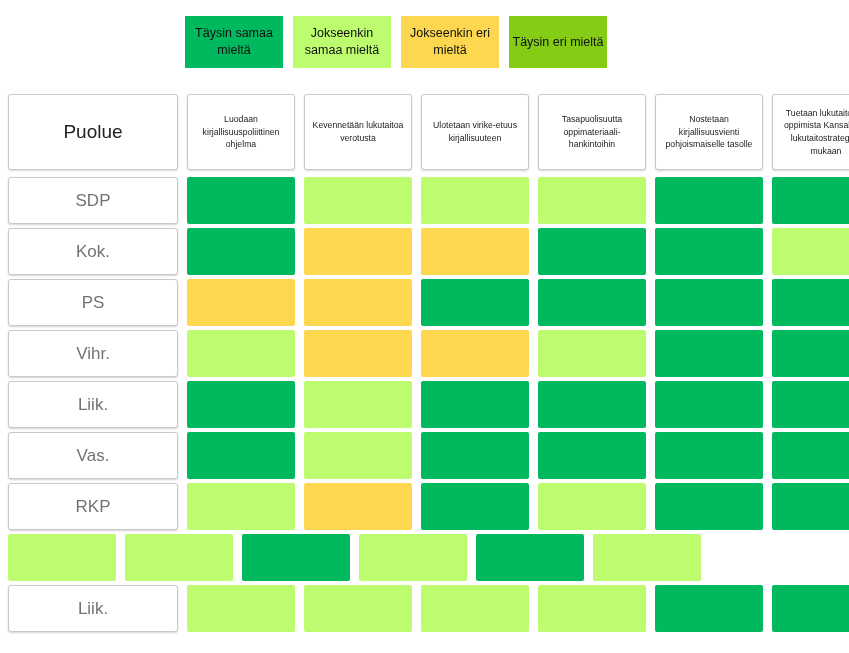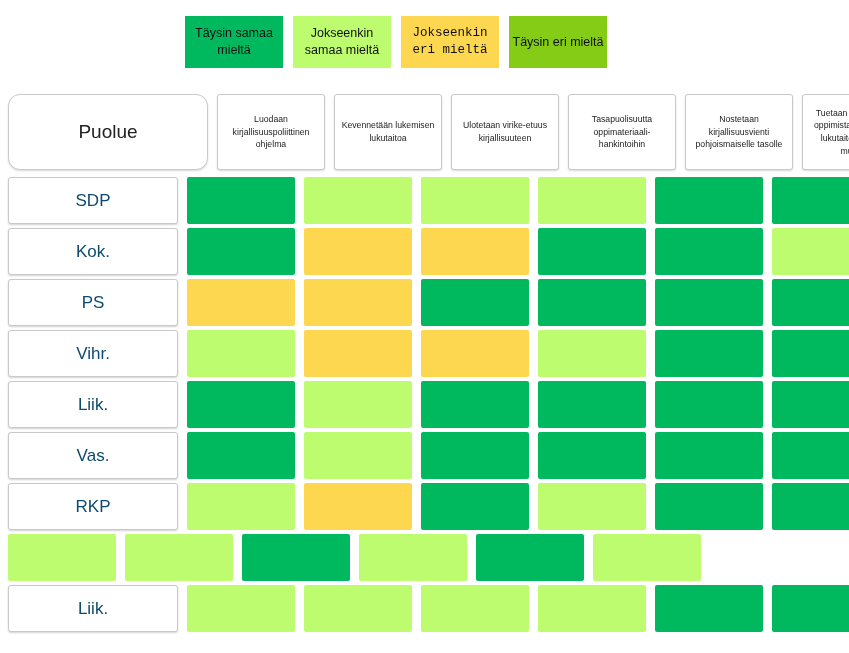--- a/index.html
+++ b/index.html
@@ -53,25 +53,25 @@
     display: flex;
     align-items: stretch;
   }
 
   
   #header-row {
     height: 76px;
     margin-bottom: 7px;
   }
   .party-head {
-    width: 200px;
+    width: 170px;
     height: 76px;
     background: #ffffff;
     border: 1px solid #c9c9c9;
-    border-radius: 12px;
+    border-radius: 3px;
     box-shadow: 0 1px 2px rgba(0,0,0,0.16);
     box-sizing: border-box;
     display: flex;
     align-items: center;
     justify-content: center;
     font-size: 19px;
     color: #222;
     margin-right: 9px;
   }
   .q-head {
@@ -104,46 +104,46 @@
     height: 47px;
     background: #ffffff;
     border: 1px solid #c9c9c9;
     border-radius: 3px;
     box-shadow: 0 1px 2px rgba(0,0,0,0.18);
     box-sizing: border-box;
     display: flex;
     align-items: center;
     justify-content: center;
     font-size: 17px;
-    color: #0c4a6e;
+    color: #737373;
     margin-right: 9px;
   }
   .cell {
     width: 108px;
     height: 47px;
     border-radius: 2px;
     box-sizing: border-box;
     margin-right: 9px;
   }
 </style>
 </head>
 <body>
 
 <div id="legend">
     <div class="legend-chip" style="background: rgb(0, 184, 94);">Täysin samaa mieltä</div>
     <div class="legend-chip" style="background: rgb(188, 252, 110);">Jokseenkin samaa mieltä</div>
-    <div class="legend-chip" style="background: rgb(253, 215, 79); font-family: Liberation Mono, monospace;">Jokseenkin eri mieltä</div>
+    <div class="legend-chip" style="background: rgb(253, 215, 79);">Jokseenkin eri mieltä</div>
     <div class="legend-chip" style="background: #84cc16;">Täysin eri mieltä</div>
   </div>
 
 <div id="table">
   <div class="row" id="header-row">
     <div class="party-head">Puolue</div>
   <div class="q-head">Luodaan kirjallisuuspoliittinen ohjelma</div>
-      <div class="q-head">Kevennetään lukemisen lukutaitoa</div>
+      <div class="q-head">Kevennetään lukutaitoa verotusta</div>
       <div class="q-head">Ulotetaan virike-etuus kirjallisuuteen</div>
       <div class="q-head">Tasapuolisuutta oppimateriaali-hankintoihin</div>
       <div class="q-head">Nostetaan kirjallisuusvienti pohjoismaiselle tasolle</div>
       <div class="q-head">Tuetaan lukutaitoa ja oppimista Kansallisen lukutaitostrategian mukaan</div>
     </div>
   <div id="body-rows">
       <div class="row data-row">
         <div class="party-cell">SDP</div>
         <div class="cell" style="background: rgb(0, 184, 94);"></div>
         <div class="cell" style="background: rgb(188, 252, 110);"></div>

